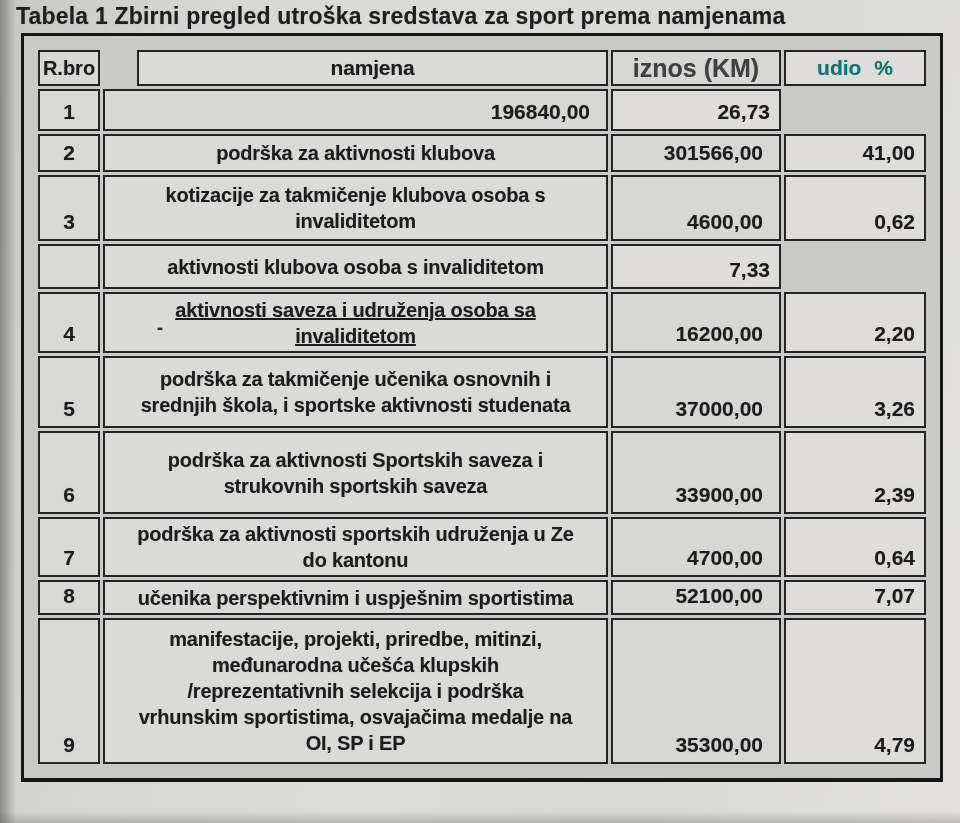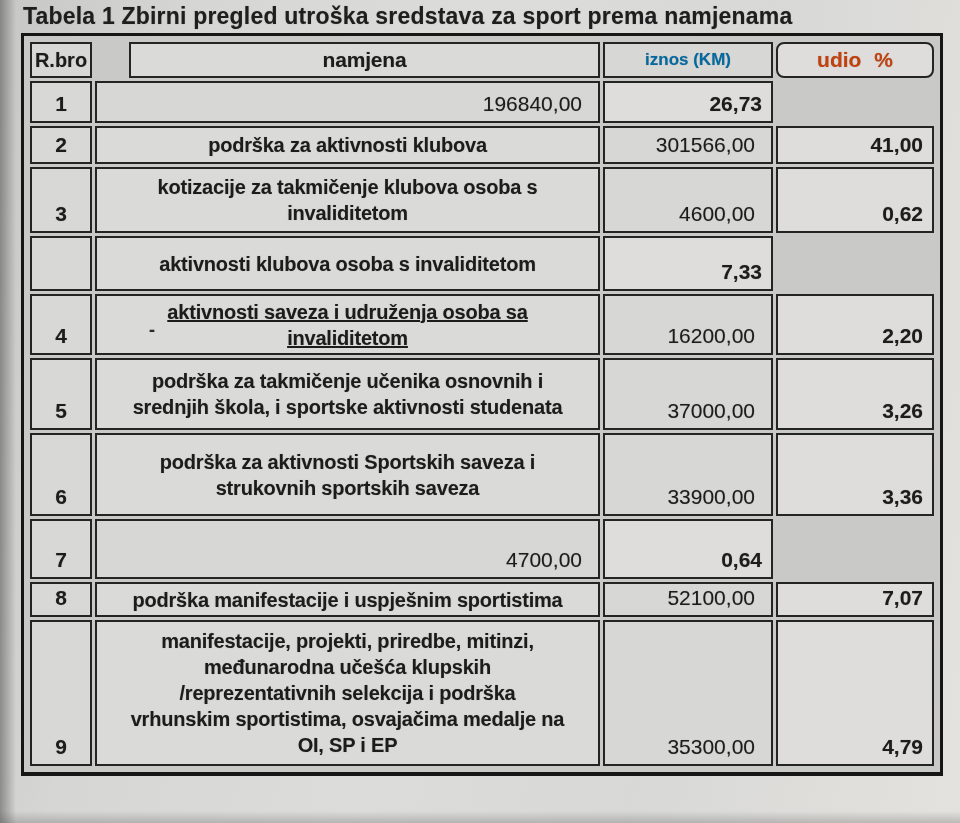--- a/index.html
+++ b/index.html
@@ -17,29 +17,29 @@
     content:"";position:absolute;left:0;top:0;bottom:0;width:16px;
     background:linear-gradient(90deg,rgba(55,55,55,.45),rgba(55,55,55,0));
     pointer-events:none;z-index:5;
   }
   .photo::after{
     content:"";position:absolute;left:0;right:0;bottom:0;height:12px;
     background:linear-gradient(0deg,rgba(80,80,80,.28),rgba(80,80,80,0));
     pointer-events:none;z-index:5;
   }
   .doc-title{
-    position:absolute;left:23px;top:3px;
+    position:absolute;left:16px;top:3px;
     font-size:23px;font-weight:700;color:#1e1e1e;letter-spacing:.2px;
     text-shadow:0 0 1px rgba(30,30,30,.35);
     white-space:nowrap;
   }
   .table-frame{
     position:absolute;left:21px;top:33px;width:922px;
     border:3px solid #161616;border-bottom-width:4px;
-    padding:6px;box-sizing:border-box;
+    padding:14px;box-sizing:border-box;
     background:#c9c9c7;
     display:flex;flex-direction:column;gap:3px;
   }
   .trow{
     display:grid;
     grid-template-columns:62px 505px 170px 1fr;
     column-gap:3px;
   }
   .cell{
     border:2px solid #242424;
@@ -56,32 +56,32 @@
     background:#d8d8d6;
   }
   .cell-namjena{
     justify-content:center;align-items:center;text-align:center;
     font-size:20px;font-weight:700;line-height:26px;
     white-space:pre-line;letter-spacing:-.2px;
     padding:1px 2px;
   }
   .cell-iznos{
     justify-content:flex-end;align-items:flex-end;
-    padding:0 16px 5px 0;font-size:21px;font-weight:400;
+    padding:0 16px 5px 0;font-size:21px;font-weight:700;
     background:#d7d7d5;
   }
   .cell-udio{
     justify-content:flex-end;align-items:flex-end;
     padding:0 9px 5px 0;font-size:21px;font-weight:700;
     background:#dedddb;
   }
   .header .cell{justify-content:center;align-items:center;font-weight:700;}
   .header .cell-namjena{font-size:21px;margin-left:34px;}
-  .header .cell-iznos{padding:0;font-size:17px;color:#0369a1;}
-  .header .cell-udio{padding:0;font-size:21px;color:#c2410c;word-spacing:7px;border-radius:8px;}
+  .header .cell-iznos{padding:0;font-size:25px;color:#404040;}
+  .header .cell-udio{padding:0;font-size:21px;color:#0f766e;word-spacing:7px;}
   .header .cell-num{padding:0;font-size:20px;align-items:center;}
   .total-row .cell-namjena{font-size:21px;letter-spacing:.5px;}
   .stray-dash{
     position:absolute;left:52px;bottom:10px;
     font-size:18px;font-weight:700;color:#2a2a2a;
   }
   .namjena-text{white-space:pre-line;text-decoration:underline;}
 </style>
 </head>
 <body>
@@ -113,21 +113,21 @@
     </div>
 
     <div class="trow" style="height:66px">
       <div class="cell cell-num">3</div>
       <div class="cell cell-namjena">kotizacije za takmičenje klubova osoba s
 invaliditetom</div>
       <div class="cell cell-iznos">4600,00</div>
       <div class="cell cell-udio">0,62</div>
     </div>
 
-    <div class="trow" style="height:55px">
+    <div class="trow" style="height:45px">
       <div class="cell cell-num"></div>
       <div class="cell cell-namjena">aktivnosti klubova osoba s invaliditetom</div>
       <div class="cell cell-udio">7,33</div>
     </div>
 
     <div class="trow" style="height:61px">
       <div class="cell cell-num">4</div>
       <div class="cell cell-namjena">
         <span class="namjena-text">aktivnosti saveza i udruženja osoba sa
 invaliditetom</span>
@@ -143,32 +143,34 @@
 srednjih škola, i sportske aktivnosti studenata</div>
       <div class="cell cell-iznos">37000,00</div>
       <div class="cell cell-udio">3,26</div>
     </div>
 
     <div class="trow" style="height:83px">
       <div class="cell cell-num">6</div>
       <div class="cell cell-namjena">podrška za aktivnosti Sportskih saveza i
 strukovnih sportskih saveza</div>
       <div class="cell cell-iznos">33900,00</div>
-      <div class="cell cell-udio">3,36</div>
+      <div class="cell cell-udio">2,39</div>
     </div>
 
     <div class="trow" style="height:60px">
       <div class="cell cell-num">7</div>
+      <div class="cell cell-namjena">podrška za aktivnosti sportskih udruženja u Ze
+do kantonu</div>
       <div class="cell cell-iznos">4700,00</div>
       <div class="cell cell-udio">0,64</div>
     </div>
 
     <div class="trow" style="height:35px">
       <div class="cell cell-num">8</div>
-      <div class="cell cell-namjena">podrška manifestacije i uspješnim sportistima</div>
+      <div class="cell cell-namjena">učenika perspektivnim i uspješnim sportistima</div>
       <div class="cell cell-iznos">52100,00</div>
       <div class="cell cell-udio">7,07</div>
     </div>
 
     <div class="trow" style="height:146px">
       <div class="cell cell-num">9</div>
       <div class="cell cell-namjena">manifestacije, projekti, priredbe, mitinzi,
 međunarodna učešća klupskih
 /reprezentativnih selekcija i podrška
 vrhunskim sportistima, osvajačima medalje na

